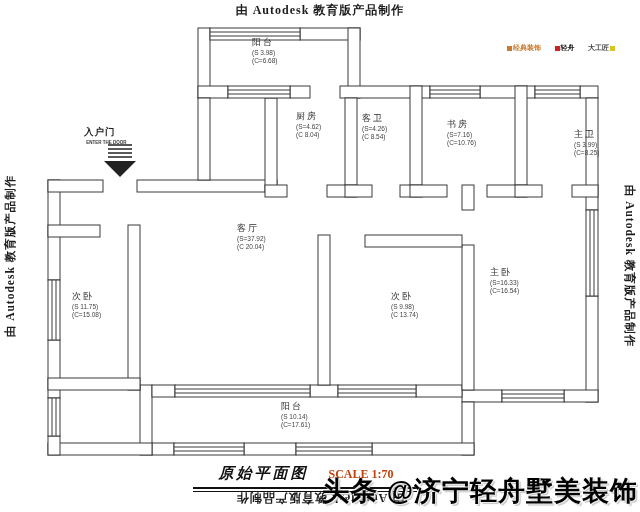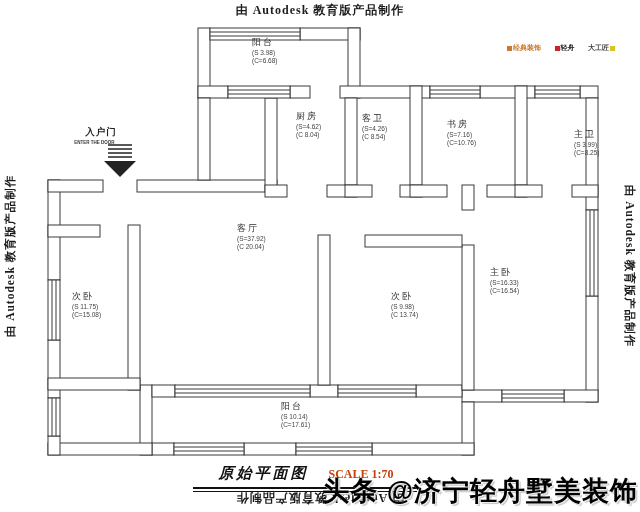--- a/index.html
+++ b/index.html
@@ -18,21 +18,21 @@
   .brand-title{font-family:"Liberation Serif",serif;font-weight:bold;font-size:10px;
                letter-spacing:0.5px;color:#222;border-bottom:1px solid #333;padding-bottom:2px;}
   .brand-logos{display:flex;justify-content:space-between;align-items:center;margin-top:5px;padding:0 2px;}
   .brand-logos .lg{font-size:7px;font-weight:bold;white-space:nowrap;display:flex;align-items:center;gap:1px;}
   .sq{display:inline-block;width:5px;height:5px;}
   
   .room-label{position:absolute;white-space:nowrap;}
   .room-name{font-size:9px;letter-spacing:2px;color:#2e2e2e;display:block;}
   .room-area{font-size:6.5px;line-height:8px;color:#444;display:block;letter-spacing:0;}
   
-  .entrance{position:absolute;left:72px;top:126px;text-align:right;}
+  .entrance{position:absolute;left:84px;top:126px;text-align:left;}
   .entrance-label{font-size:9.5px;font-weight:bold;letter-spacing:1px;color:#222;display:block;}
   .entrance-sub{font-size:5px;font-weight:bold;color:#333;display:block;transform:scale(0.9);}
   
   .title-block{position:absolute;left:196px;top:464px;width:220px;display:flex;
                align-items:baseline;justify-content:center;gap:20px;}
   .title-main{font-family:"Liberation Serif",serif;font-weight:bold;font-size:15px;
               letter-spacing:3px;color:#111;font-style:italic;}
   .title-scale{font-family:"Liberation Serif",serif;font-weight:bold;font-size:12px;color:#c2410c;}
   .rule1{position:absolute;left:193px;top:487px;width:224px;border-top:2px solid #111;}
   .rule2{position:absolute;left:193px;top:491px;width:224px;border-top:1px solid #111;}

